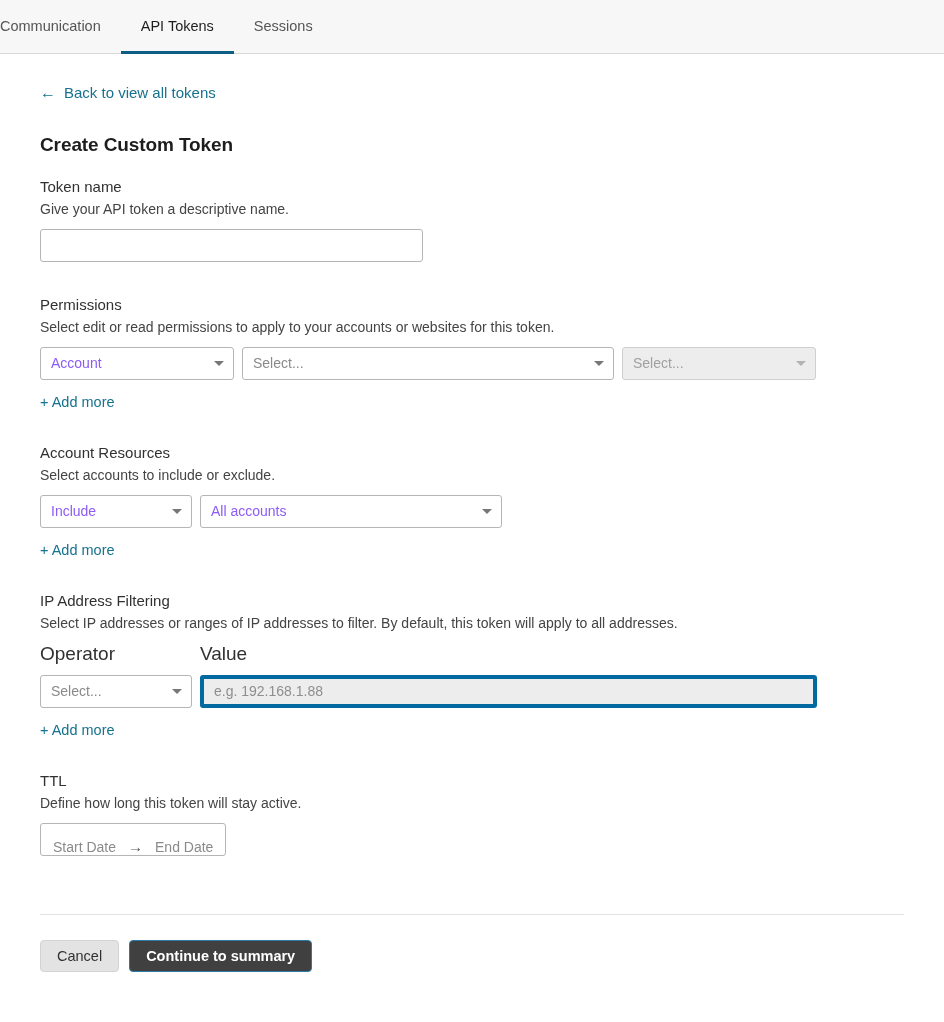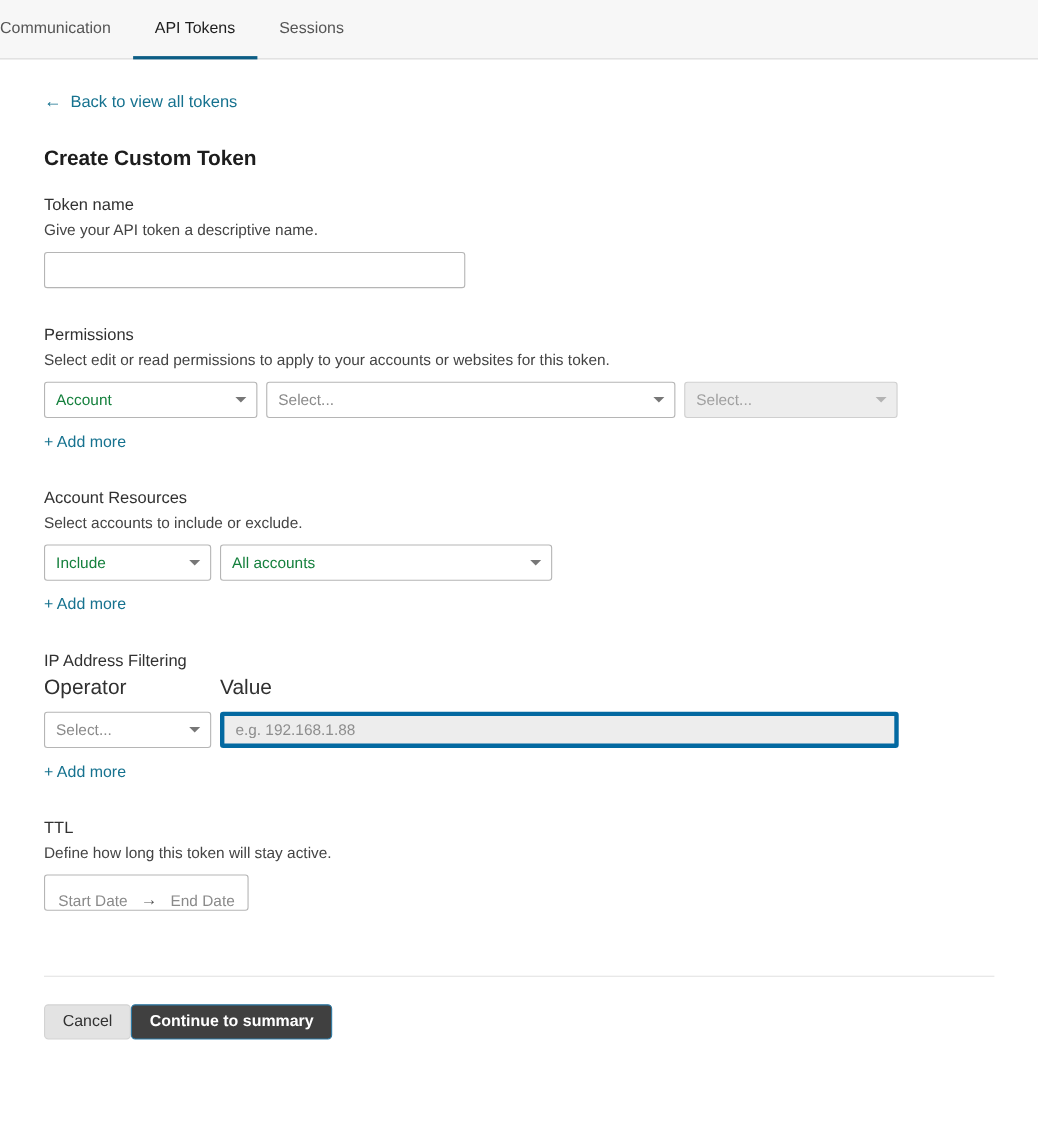--- a/index.html
+++ b/index.html
@@ -96,21 +96,21 @@
   .select {
     position: relative;
     height: 33px;
     border: 1px solid #b5b5b5;
     border-radius: 3px;
     background: #fff;
     display: flex;
     align-items: center;
     padding: 0 28px 0 10px;
     font-size: 14px;
-    color: #15803d;
+    color: #8b5cf6;
     cursor: pointer;
     user-select: none;
   }
   .select.placeholder { color: #8a8a8a; }
   .select.disabled {
     background: #ededed;
     border-color: #cfcfcf;
     color: #a0a0a0;
     cursor: default;
   }
@@ -182,20 +182,21 @@
   }
   .daterange .rarrow { color: #555; font-size: 15px; }
 
   
   .divider {
     border-top: 1px solid #e3e3e3;
     margin-top: 58px;
   }
   .footer {
     display: flex;
+    gap: 10px;
     padding: 25px 0 0 0;
   }
   .btn {
     height: 32px;
     border-radius: 4px;
     font-size: 14.5px;
     font-family: "Liberation Sans", sans-serif;
     display: inline-flex;
     align-items: center;
     justify-content: center;
@@ -285,20 +286,21 @@
       </div>
     </div>
     <div class="add-more">
       <span>+ Add more</span>
     </div>
   </div>
 
   
   <div class="section" style="margin-top:33px;">
     <div class="section-title">IP Address Filtering</div>
+    <div class="section-desc">Select IP addresses or ranges of IP addresses to filter. By default, this token will apply to all addresses.</div>
     <div class="field-labels">
       <div class="lbl-operator">Operator</div>
       <div>Value</div>
     </div>
     <div class="row">
       <div class="select sel-operator placeholder">
         <span>Select...</span>
         <span class="caret"></span>
       </div>
       <input class="value-input" type="text" value="" placeholder="e.g. 192.168.1.88" style="">

